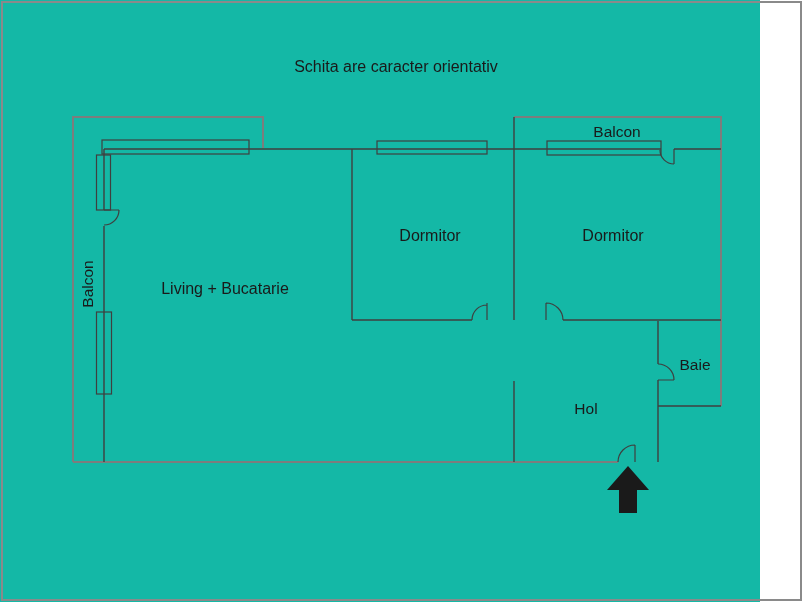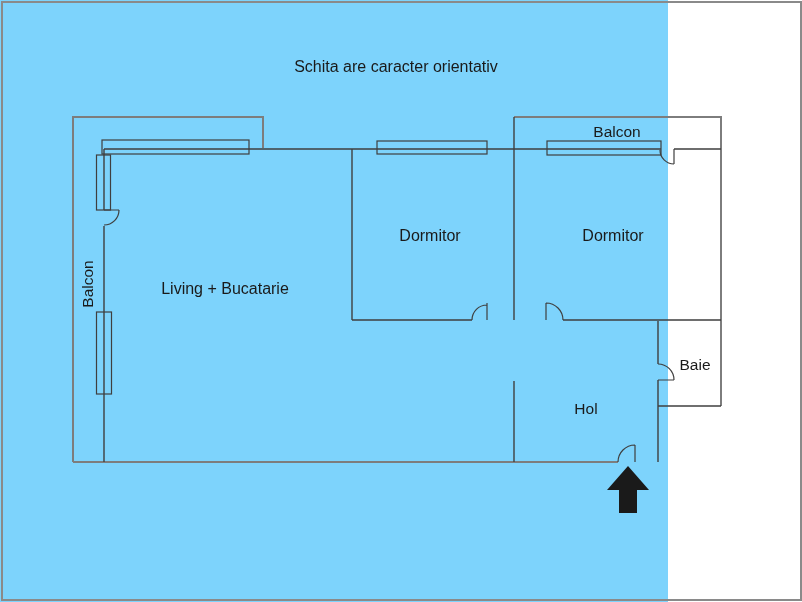--- a/index.html
+++ b/index.html
@@ -6,23 +6,23 @@
     margin: 0;
     padding: 0;
     width: 802px;
     height: 602px;
     background: #ffffff;
     overflow: hidden;
     font-family: "Liberation Sans", "DejaVu Sans", sans-serif;
   }
   .page {
     position: relative;
-    width: 668px;
+    width: 760px;
     height: 602px;
-    background: #7dd3fc;
+    background: #14b8a6;
   }
   .frame {
     position: absolute;
     left: 1px;
     top: 1px;
     width: 797px;
     height: 596px;
     border: 2px solid #8a8a8a;
     pointer-events: none;
   }

